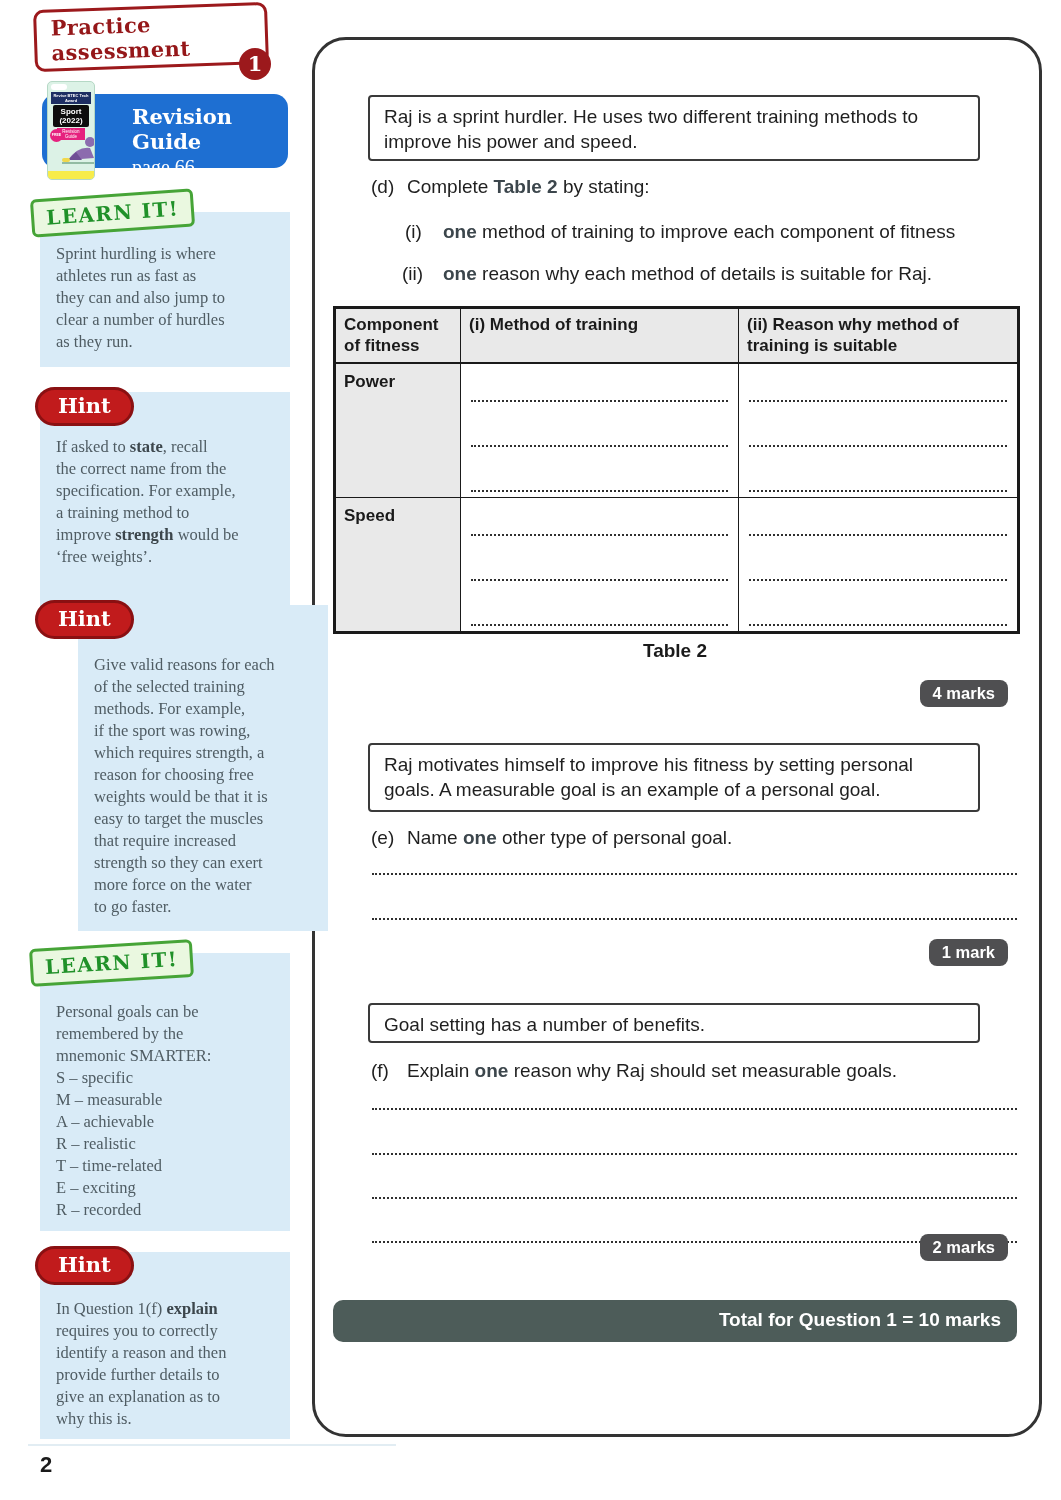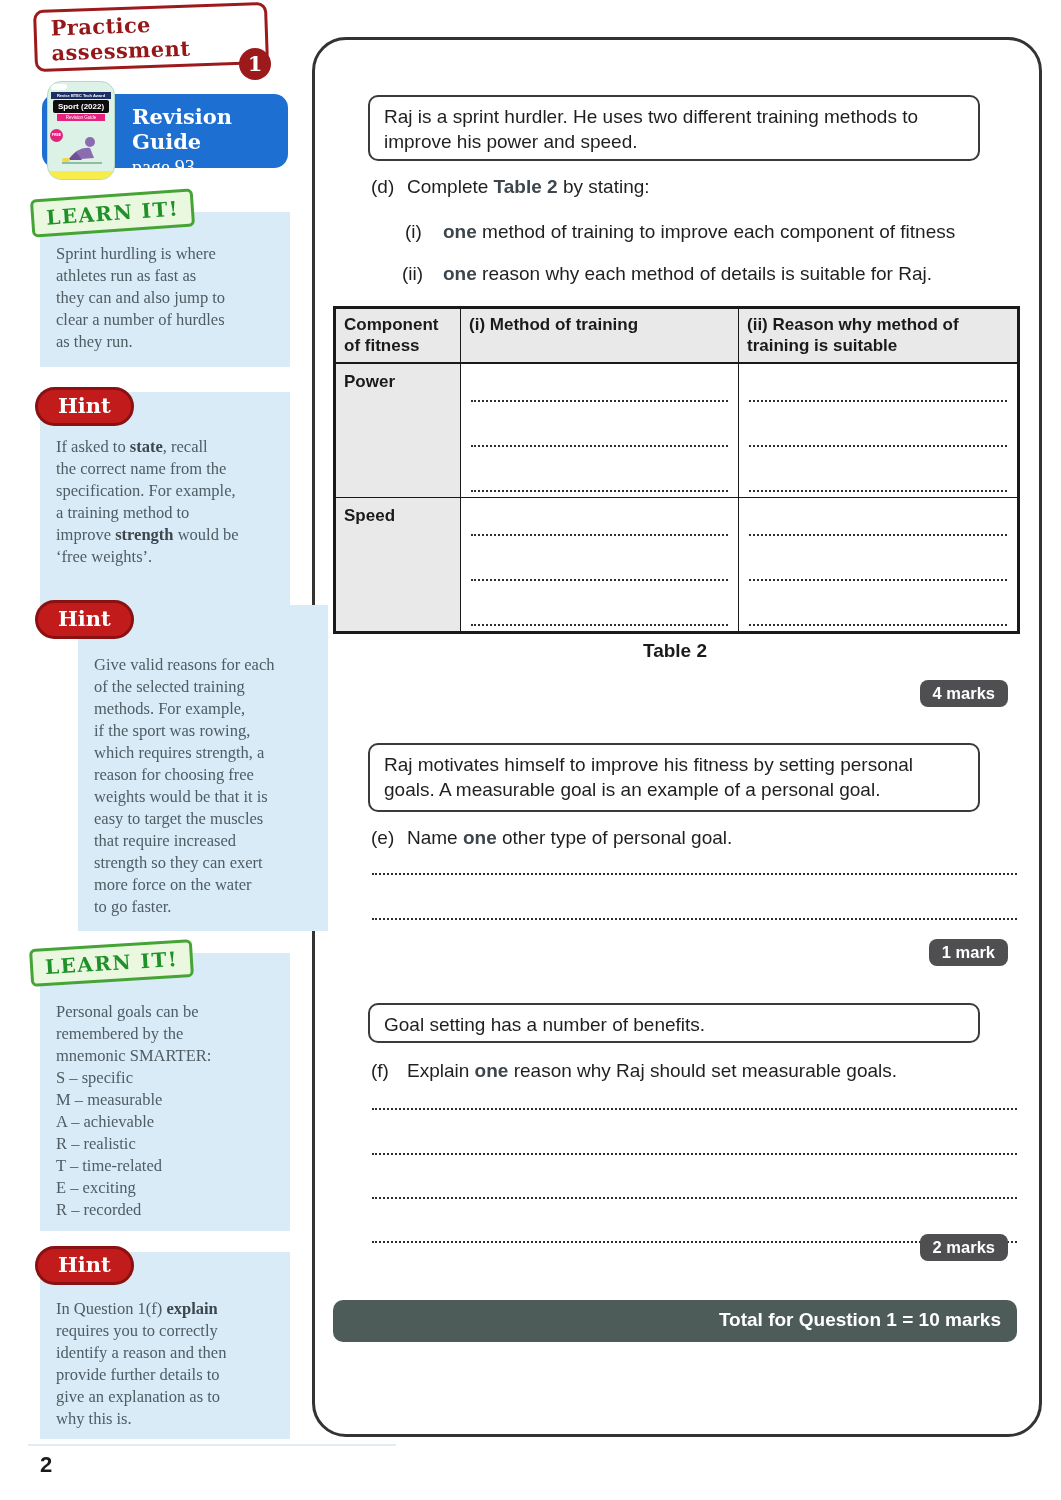--- a/index.html
+++ b/index.html
@@ -14,22 +14,22 @@
     font-weight:bold; font-size:21px; letter-spacing:0.4px; }
   .pa-badge { position:absolute; left:239px; top:48px; width:32px; height:32px;
     background:#9c191c; border-radius:50%; color:#fff; text-align:center; line-height:32px;
     font-family:"DejaVu Serif","Liberation Serif",serif; font-weight:bold; font-size:21px; z-index:3; }
 
   
   .rg-banner { position:absolute; left:42px; top:94px; width:246px; height:74px;
     background:#1e6fd2; border-radius:14px; color:#fff; padding:10px 0 0 90px; }
   .rg-title { font-family:"DejaVu Serif","Liberation Serif",serif; font-weight:bold; font-size:21px; }
   .rg-page { font-family:cursive; font-size:20px; margin-top:2px; }
-  .book { position:absolute; left:47px; top:81px; width:68px; height:99px; background:#dcf2e6;
-    border:1px solid #b5d8c5; border-radius:14px; z-index:2; overflow:hidden; }
+  .book { position:absolute; left:47px; top:81px; width:48px; height:99px; background:#dcf2e6;
+    border:1px solid #b5d8c5; border-radius:5px; z-index:2; overflow:hidden; }
   .book-logo { position:absolute; left:3px; top:2px; width:16px; height:6px; background:#fff; border-radius:3px; }
   .book-banner1 { margin:10px 3px 0 3px; background:#1d2e63; color:#fff; font-size:4px;
     text-align:center; padding:1px 0; font-weight:bold; }
   .book-title { margin:1px 5px 0 5px; background:#0d0d0d; color:#fff; font-size:8px; font-weight:bold;
     text-align:center; padding:2px 0; border-radius:2px; }
   .book-banner2 { margin:1px 9px 0 9px; background:#e6217e; color:#fff; font-size:4.5px;
     text-align:center; padding:1px 0; }
   .book-free { position:absolute; left:2px; top:47px; width:13px; height:13px; background:#e6217e;
     border-radius:50%; color:#fff; font-size:3.5px; text-align:center; line-height:13px; font-weight:bold; }
   .book-fig { position:absolute; left:12px; top:52px; }
@@ -46,21 +46,21 @@
   .handw { font-family:cursive; font-size:16.5px; line-height:22px; color:#4f5c63; white-space:pre-line; }
   .bluebox .handw { padding-left:16px; padding-right:6px; }
   .b { font-weight:bold; color:#3c464c; }
 
   .footer-rule { position:absolute; left:28px; top:1444px; width:368px; height:2px; background:#e2edf3; }
   .page-num { position:absolute; left:40px; top:1452px; font-size:22px; font-weight:bold; color:#1a1a1a; }
 
   
   .panel { position:absolute; left:312px; top:37px; width:730px; height:1400px;
     border:3px solid #333; border-radius:34px; background:#fff; }
-  .scenario { position:absolute; left:53px; width:612px; border:2px solid #3a3a3a; border-radius:10px;
+  .scenario { position:absolute; left:53px; width:612px; border:2px solid #3a3a3a; border-radius:4px;
     padding:7px 14px; font-size:19px; line-height:25px; color:#1f1f1f; white-space:pre-line; }
   .qnum { position:absolute; font-size:19px; color:#1f1f1f; }
   .qtext { position:absolute; font-size:19px; color:#1f1f1f; white-space:pre-line; }
 
   .ftable { position:absolute; left:18px; top:266px; border-collapse:collapse; table-layout:fixed; }
   .ftable th, .ftable td { border:1.5px solid #1a1a1a; vertical-align:top; }
   .ftable tr.head th { background:#e9e9e9; font-size:17px; line-height:21px; font-weight:bold;
     text-align:left; padding:5px 8px; height:55px; border-bottom-width:2.5px; color:#1a1a1a; }
   .ftable td.lab { background:#e9e9e9; font-weight:bold; font-size:17px; padding:8px; color:#1a1a1a; }
   .ftable td { height:135px; }
@@ -82,21 +82,21 @@
 
 <div class="page">
 
   <div class="pa-box">
     <span class="pa-title">Practice assessment</span>
   </div>
   <div class="pa-badge">1</div>
 
   <div class="rg-banner">
     <div class="rg-title">Revision Guide</div>
-    <div class="rg-page">page 93</div>
+    <div class="rg-page">page 66</div>
   </div>
   <div class="book">
     <div class="book-logo"></div>
     <div class="book-banner1">Revise BTEC Tech Award</div>
     <div class="book-title">Sport (2022)</div>
     <div class="book-banner2">Revision Guide</div>
     <div class="book-free">FREE</div>
     <svg class="book-fig" width="44" height="32" viewBox="0 0 44 32">
       <ellipse cx="30" cy="8" rx="5" ry="5" fill="#8c6bae"></ellipse>
       <path d="M8 26 Q18 12 30 14 L34 24 Z" fill="#8c6bae"></path>

